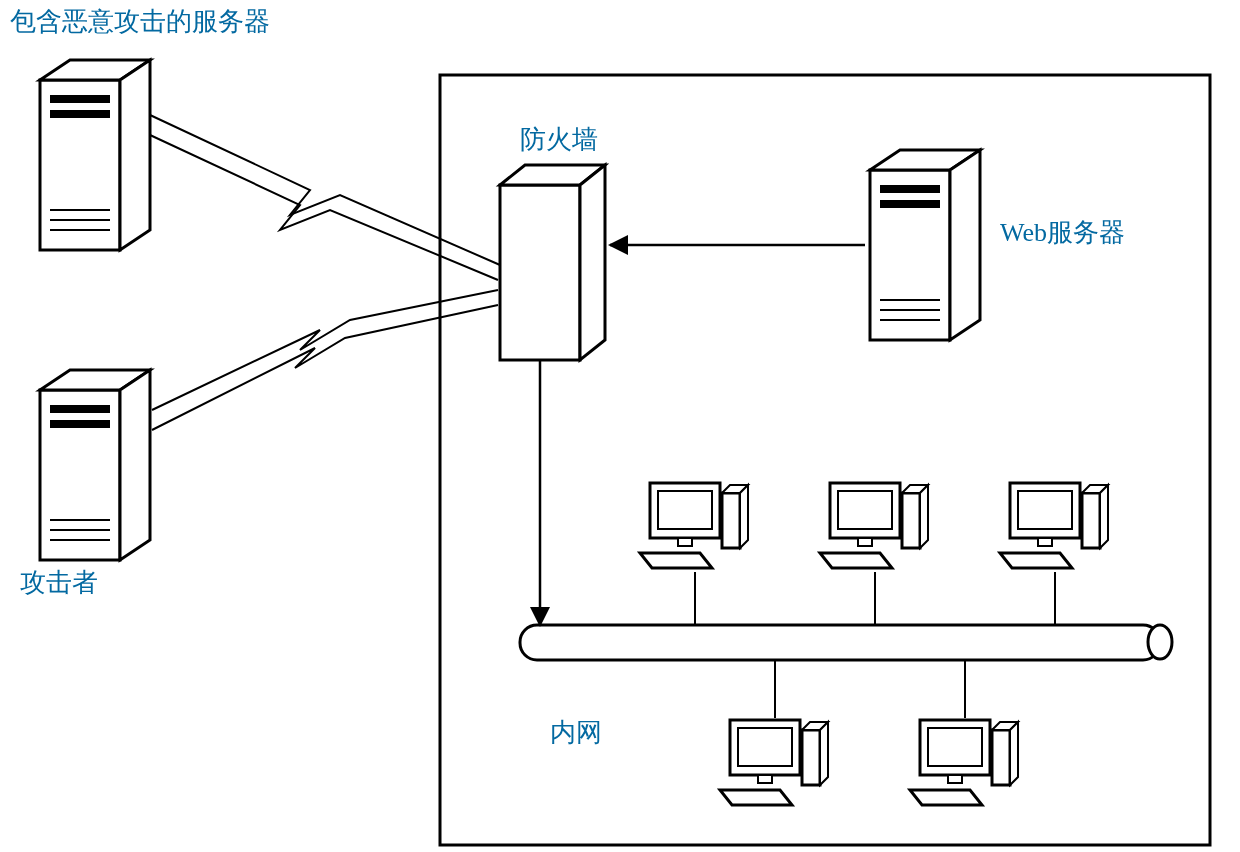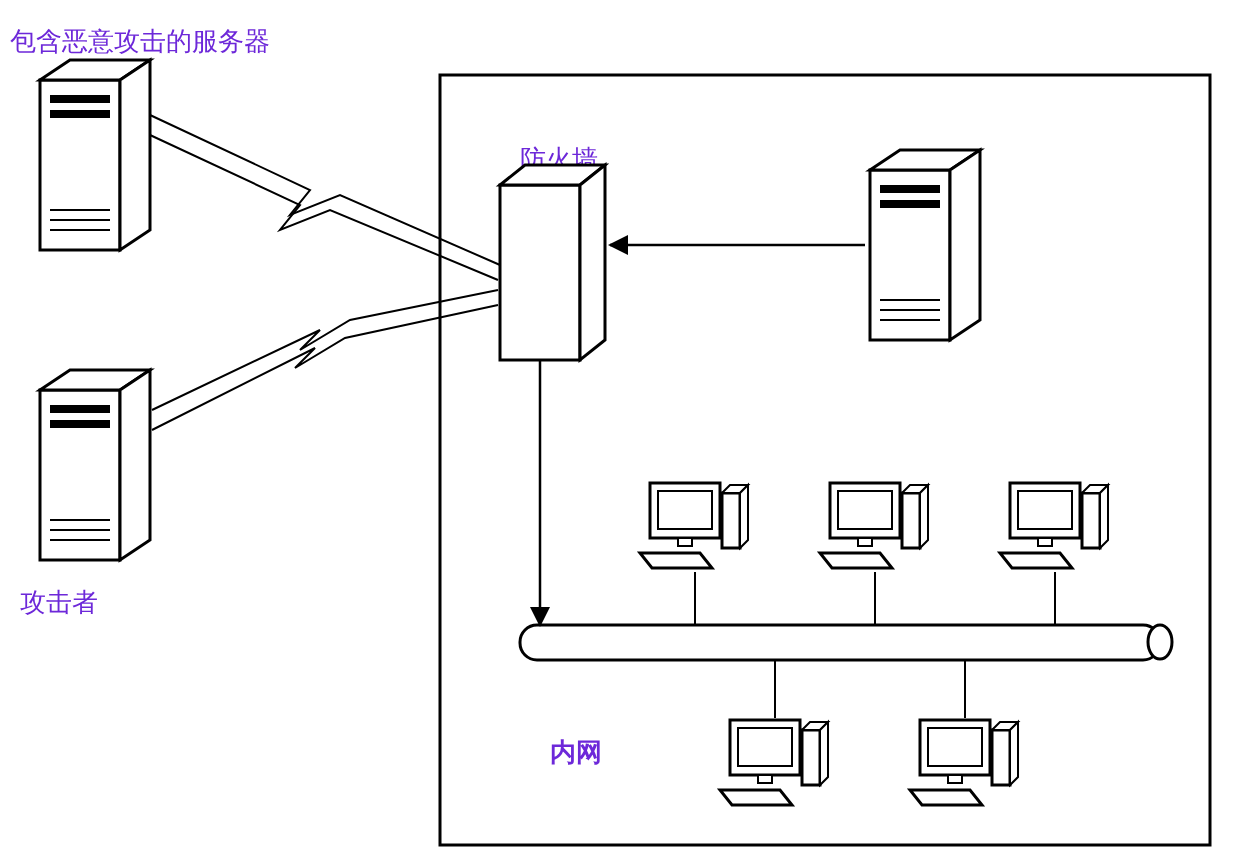--- a/index.html
+++ b/index.html
@@ -11,23 +11,22 @@
     font-family: "SimSun", "Songti SC", serif;
   }
   .canvas {
     position: relative;
     width: 1240px;
     height: 852px;
   }
   .label {
     position: absolute;
     font-size: 26px;
-    color: #6d28d9;
+    color: #0369a1;
     white-space: nowrap;
-    margin-top: 20px;
   }
   svg.full {
     position: absolute;
     left: 0;
     top: 0;
     width: 1240px;
     height: 852px;
     overflow: visible;
   }
 </style>
@@ -35,22 +34,23 @@
 <body>
 
 <div class="canvas">
 
   <div class="label" style="left:10px; top:4px;">包含恶意攻击的服务器</div>
 
   <div class="label" style="left:20px; top:565px;">攻击者</div>
 
   <div class="label" style="left:520px; top:122px;">防火墙</div>
 
+  <div class="label" style="left:1000px; top:215px;">Web服务器</div>
 
-  <div class="label" style="left:550px; top:715px;font-weight:bold;">内网</div>
+  <div class="label" style="left:550px; top:715px;">内网</div>
 
   <svg class="full">
     <defs>
 
       <g id="server">
 
         <rect x="0" y="20" width="80" height="170" fill="#fff" stroke="#000" stroke-width="3"></rect>
 
         <polygon points="0,20 30,0 110,0 80,20" fill="#fff" stroke="#000" stroke-width="3"></polygon>
 

